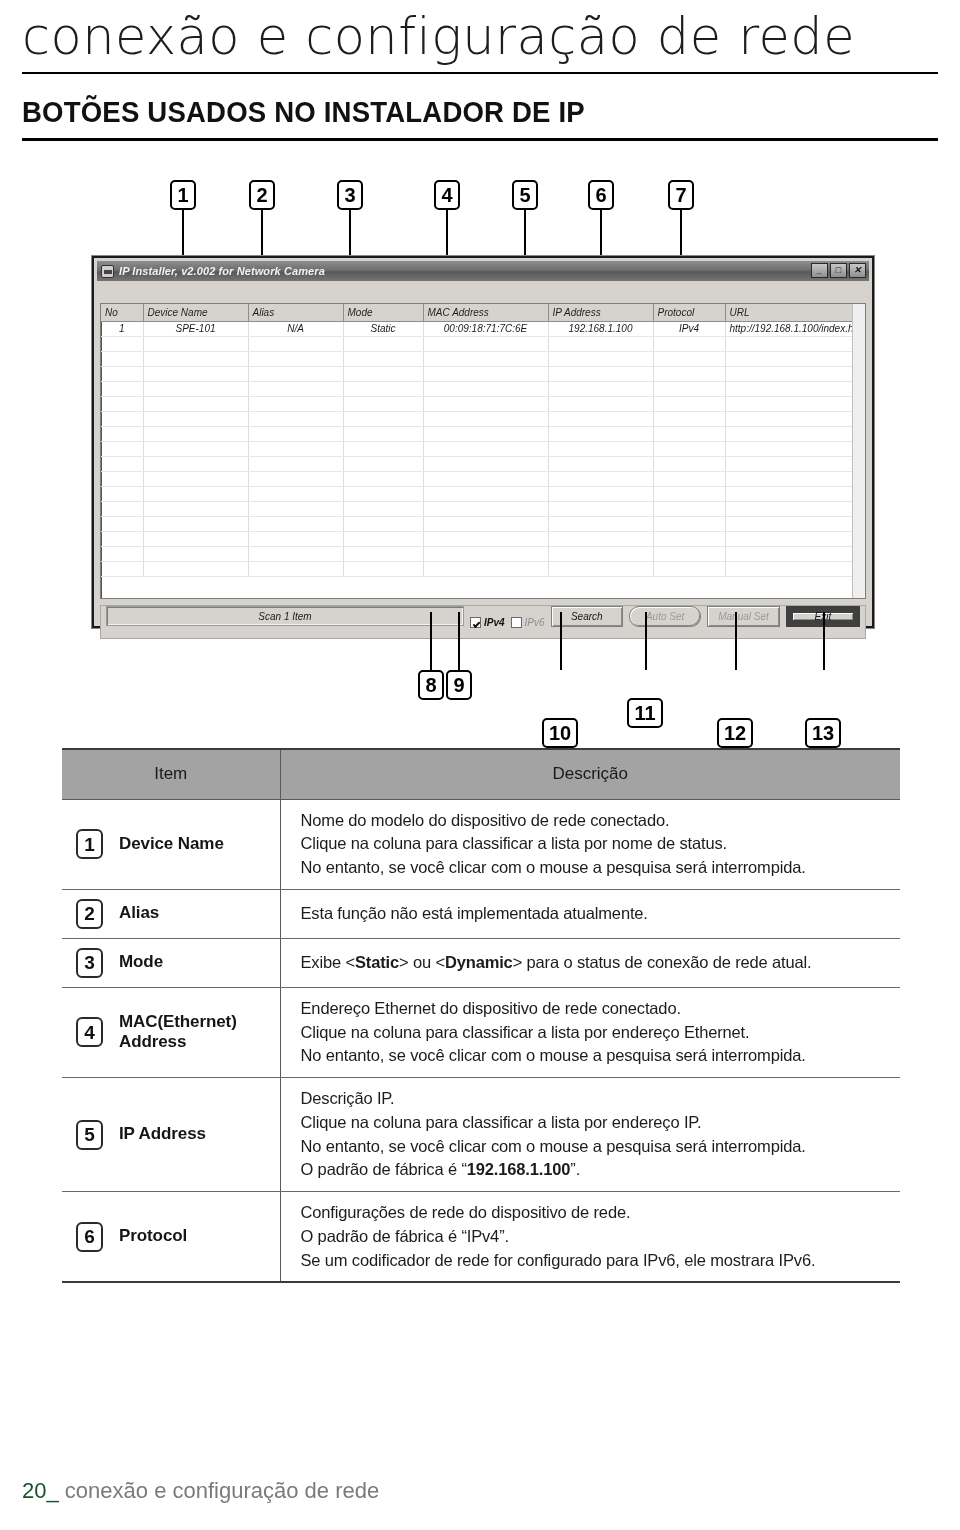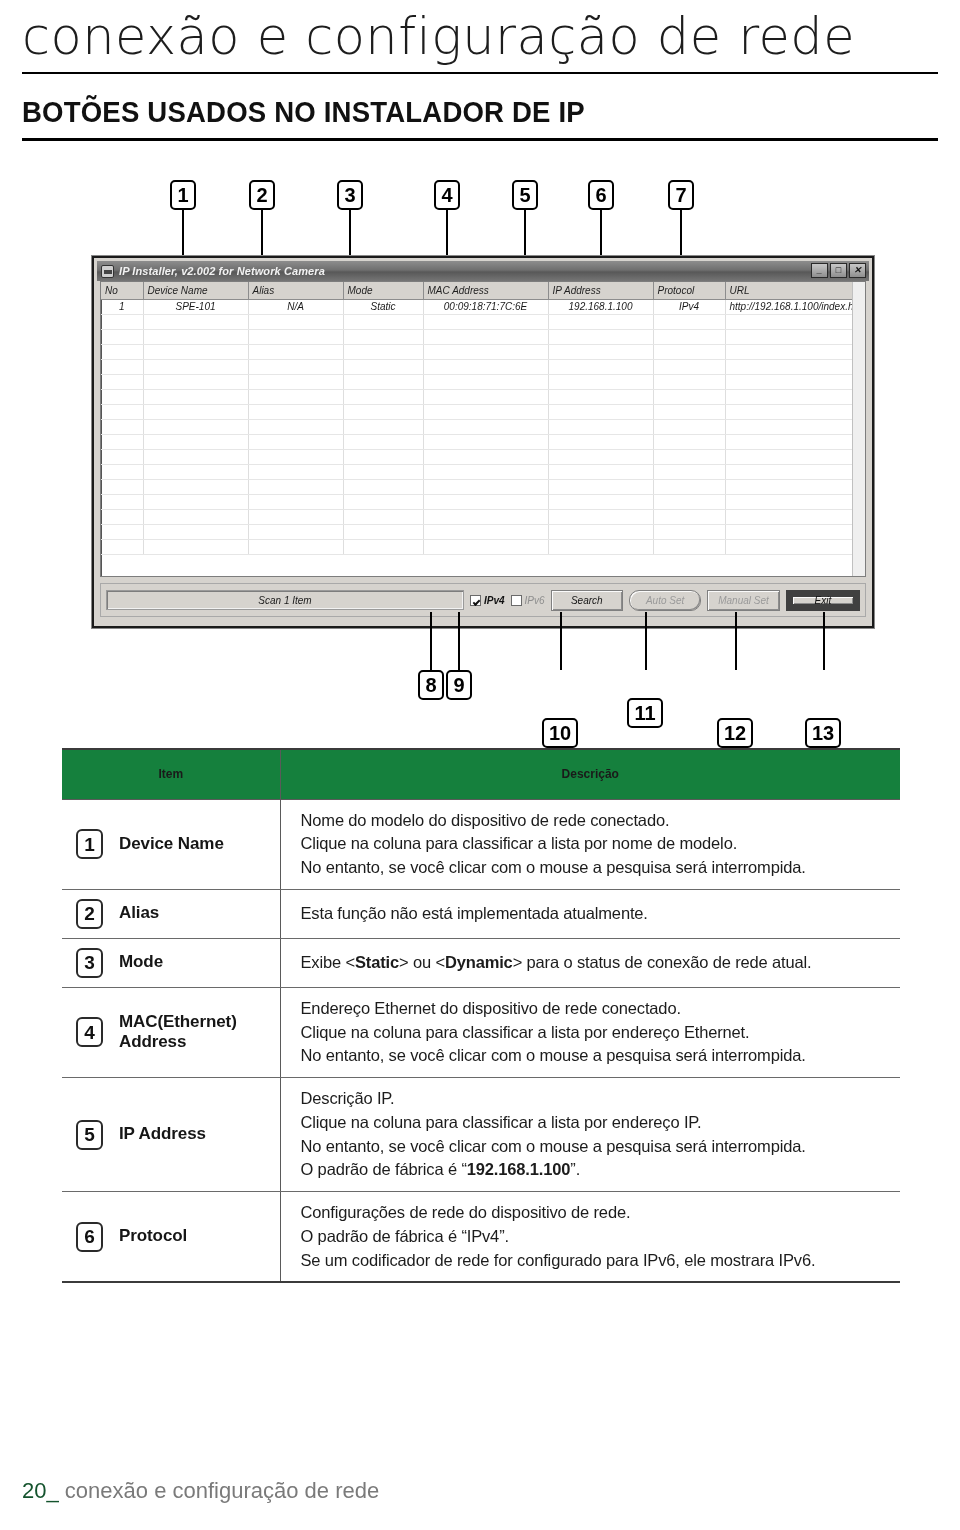--- a/index.html
+++ b/index.html
@@ -121,21 +121,21 @@
   }
   .win-btn {
     width: 17px; height: 15px;
     background: linear-gradient(to bottom, #c8c8c8, #8e8e8e);
     border: 1px solid #2a2a2a;
     display: flex; align-items: center; justify-content: center;
     font-size: 9px; font-weight: 700; color: #111;
     line-height: 1;
   }
   .win-body {
-    margin: 0 6px 0 6px;
+    margin: 22px 6px 0 6px;
     height: 296px;
     background: #fff;
     border: 1px solid #7d7d7d;
     box-shadow: inset 1px 1px 0 #555;
     position: relative;
     overflow: hidden;
   }
   .grid-table { width: 100%; border-collapse: collapse; table-layout: fixed; }
   .grid-table th {
     background: #d6d3ce;
@@ -169,21 +169,20 @@
     width: 13px;
     background: #efefef;
     border-left: 1px solid #c0c0c0;
   }
   .win-footer {
     margin: 6px 6px 0 6px;
     height: 34px;
     background: #d6d3ce;
     border: 1px solid #a9a9a9;
     display: flex;
-    align-items: center;
     padding: 0 5px;
     gap: 6px;
   }
   .status-box {
     flex: 0 0 358px;
     height: 20px;
     background: #d6d3ce;
     border: 1px solid #9a9a9a;
     box-shadow: inset 1px 1px 0 #7d7d7d, inset -1px -1px 0 #f2f2f2;
     display: flex; align-items: center; justify-content: center;
@@ -225,25 +224,25 @@
   .winbtn.w-exit    { width: 86px; border: 7px solid #404040; }
 
   
   .desc-table {
     position: absolute;
     left: 62px; top: 748px;
     width: 838px;
     border-collapse: collapse;
   }
   .desc-table thead th {
-    background: #15803d;
+    background: #a3a3a3;
     border-top: 2.5px solid #3b3b3b;
     border-bottom: 1.5px solid #5a5a5a;
-    font-size: 12px;
-    font-weight: 700;
+    font-size: 17px;
+    font-weight: 400;
     color: #1a1a1a;
     height: 50px;
     text-align: center;
     vertical-align: middle;
   }
   .desc-table thead th.th-item { width: 218px; border-right: 1.5px solid #5a5a5a; }
   .desc-table tbody td {
     border-bottom: 1.2px solid #6a6a6a;
     vertical-align: middle;
     padding: 9px 6px;
@@ -597,21 +596,21 @@
 
       <tr>
         <td class="td-item">
           <div class="item-inner">
             <span class="item-badge">1</span>
             <span class="item-label">Device Name</span>
           </div>
         </td>
         <td class="td-desc">
           <div class="desc-line">Nome do modelo do dispositivo de rede conectado.</div>
-          <div class="desc-line">Clique na coluna para classificar a lista por nome de modelo.</div>
+          <div class="desc-line">Clique na coluna para classificar a lista por nome de status.</div>
           <div class="desc-line">No entanto, se você clicar com o mouse a pesquisa será interrompida.</div>
         </td>
       </tr>
 
       <tr>
         <td class="td-item">
           <div class="item-inner">
             <span class="item-badge">2</span>
             <span class="item-label">Alias</span>
           </div>

